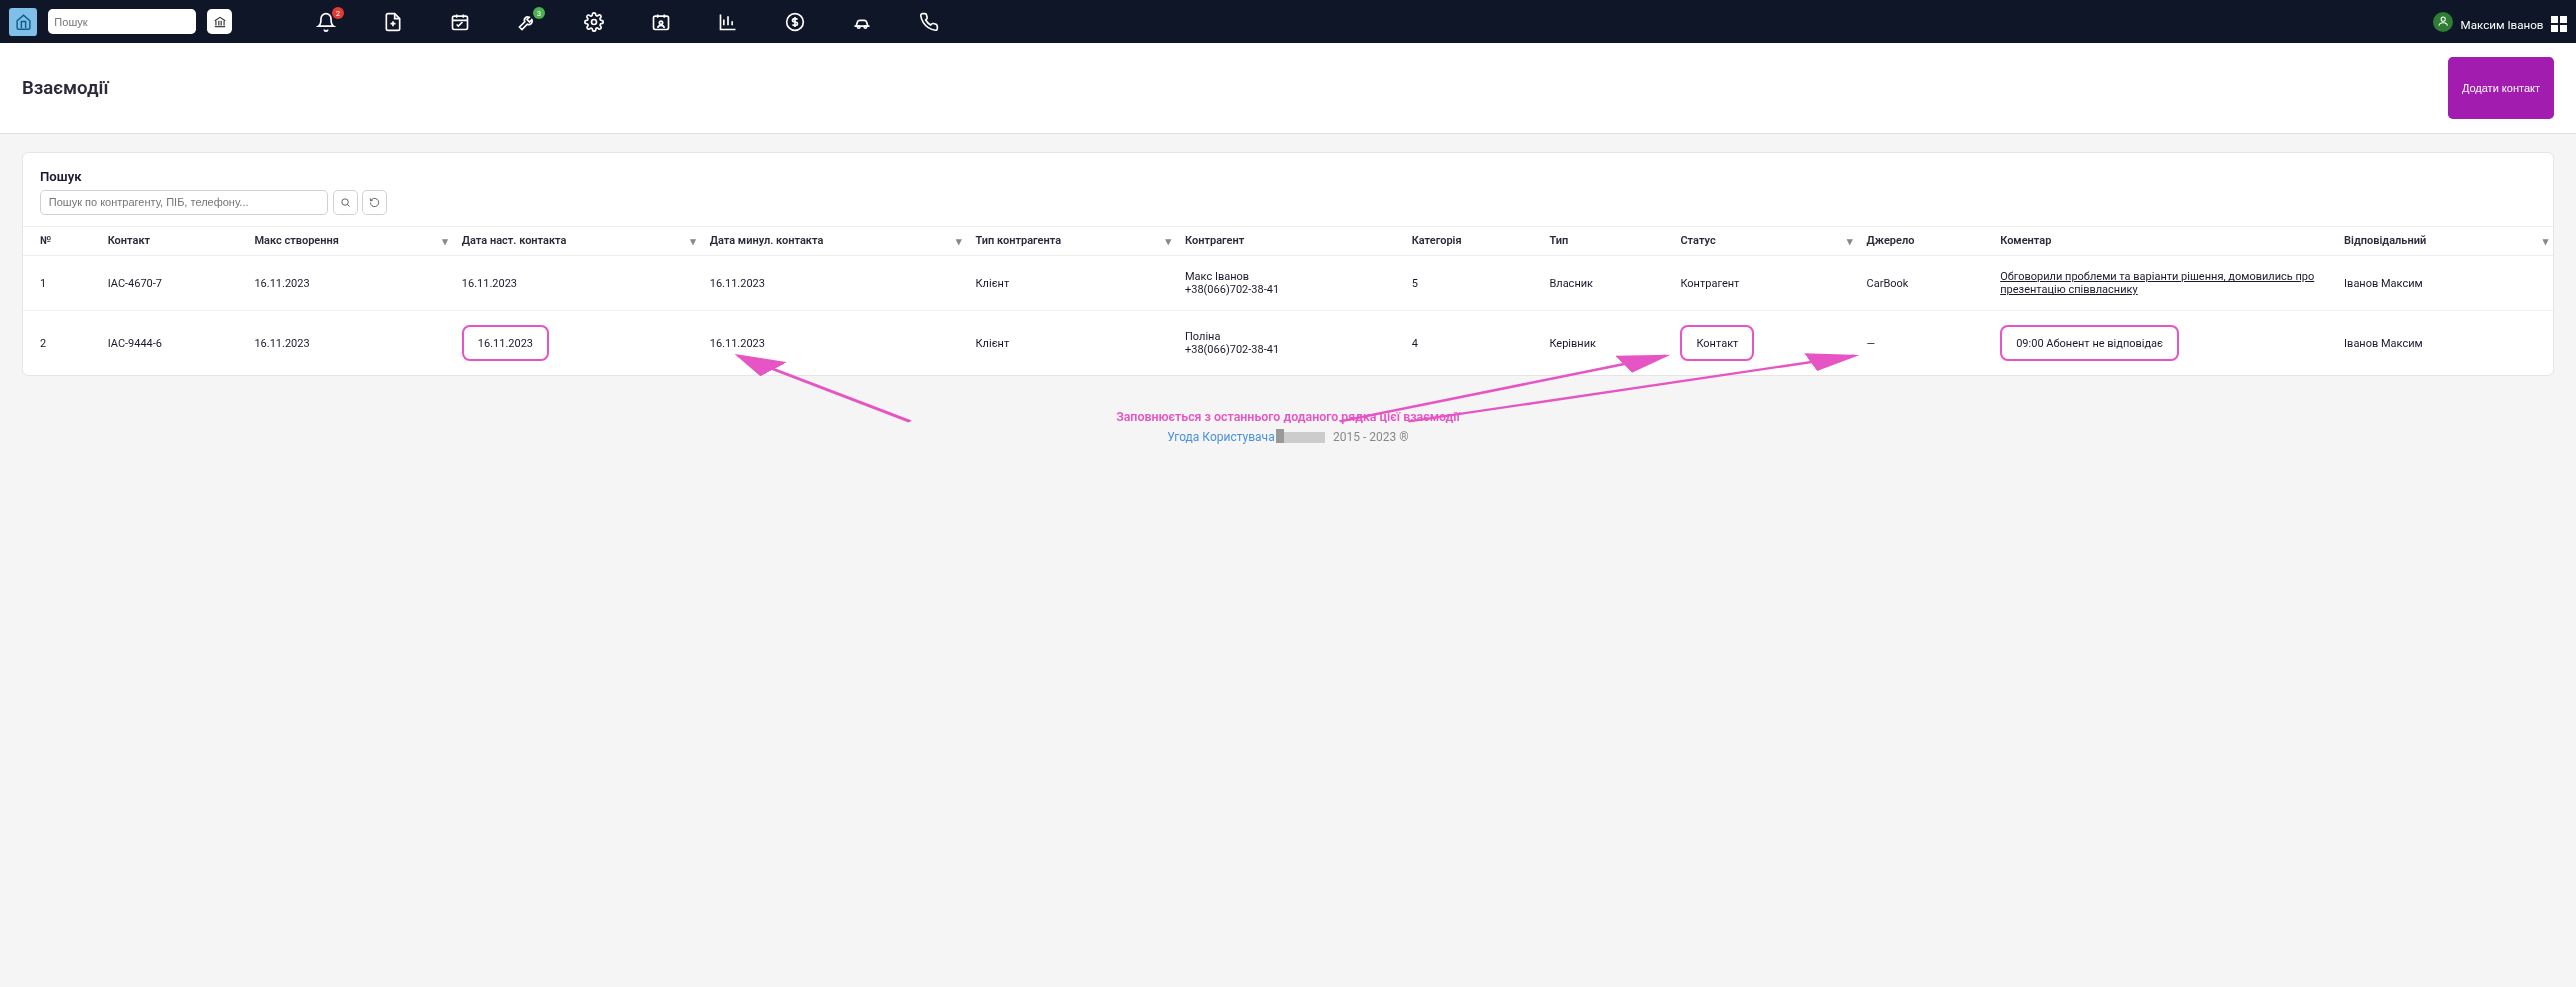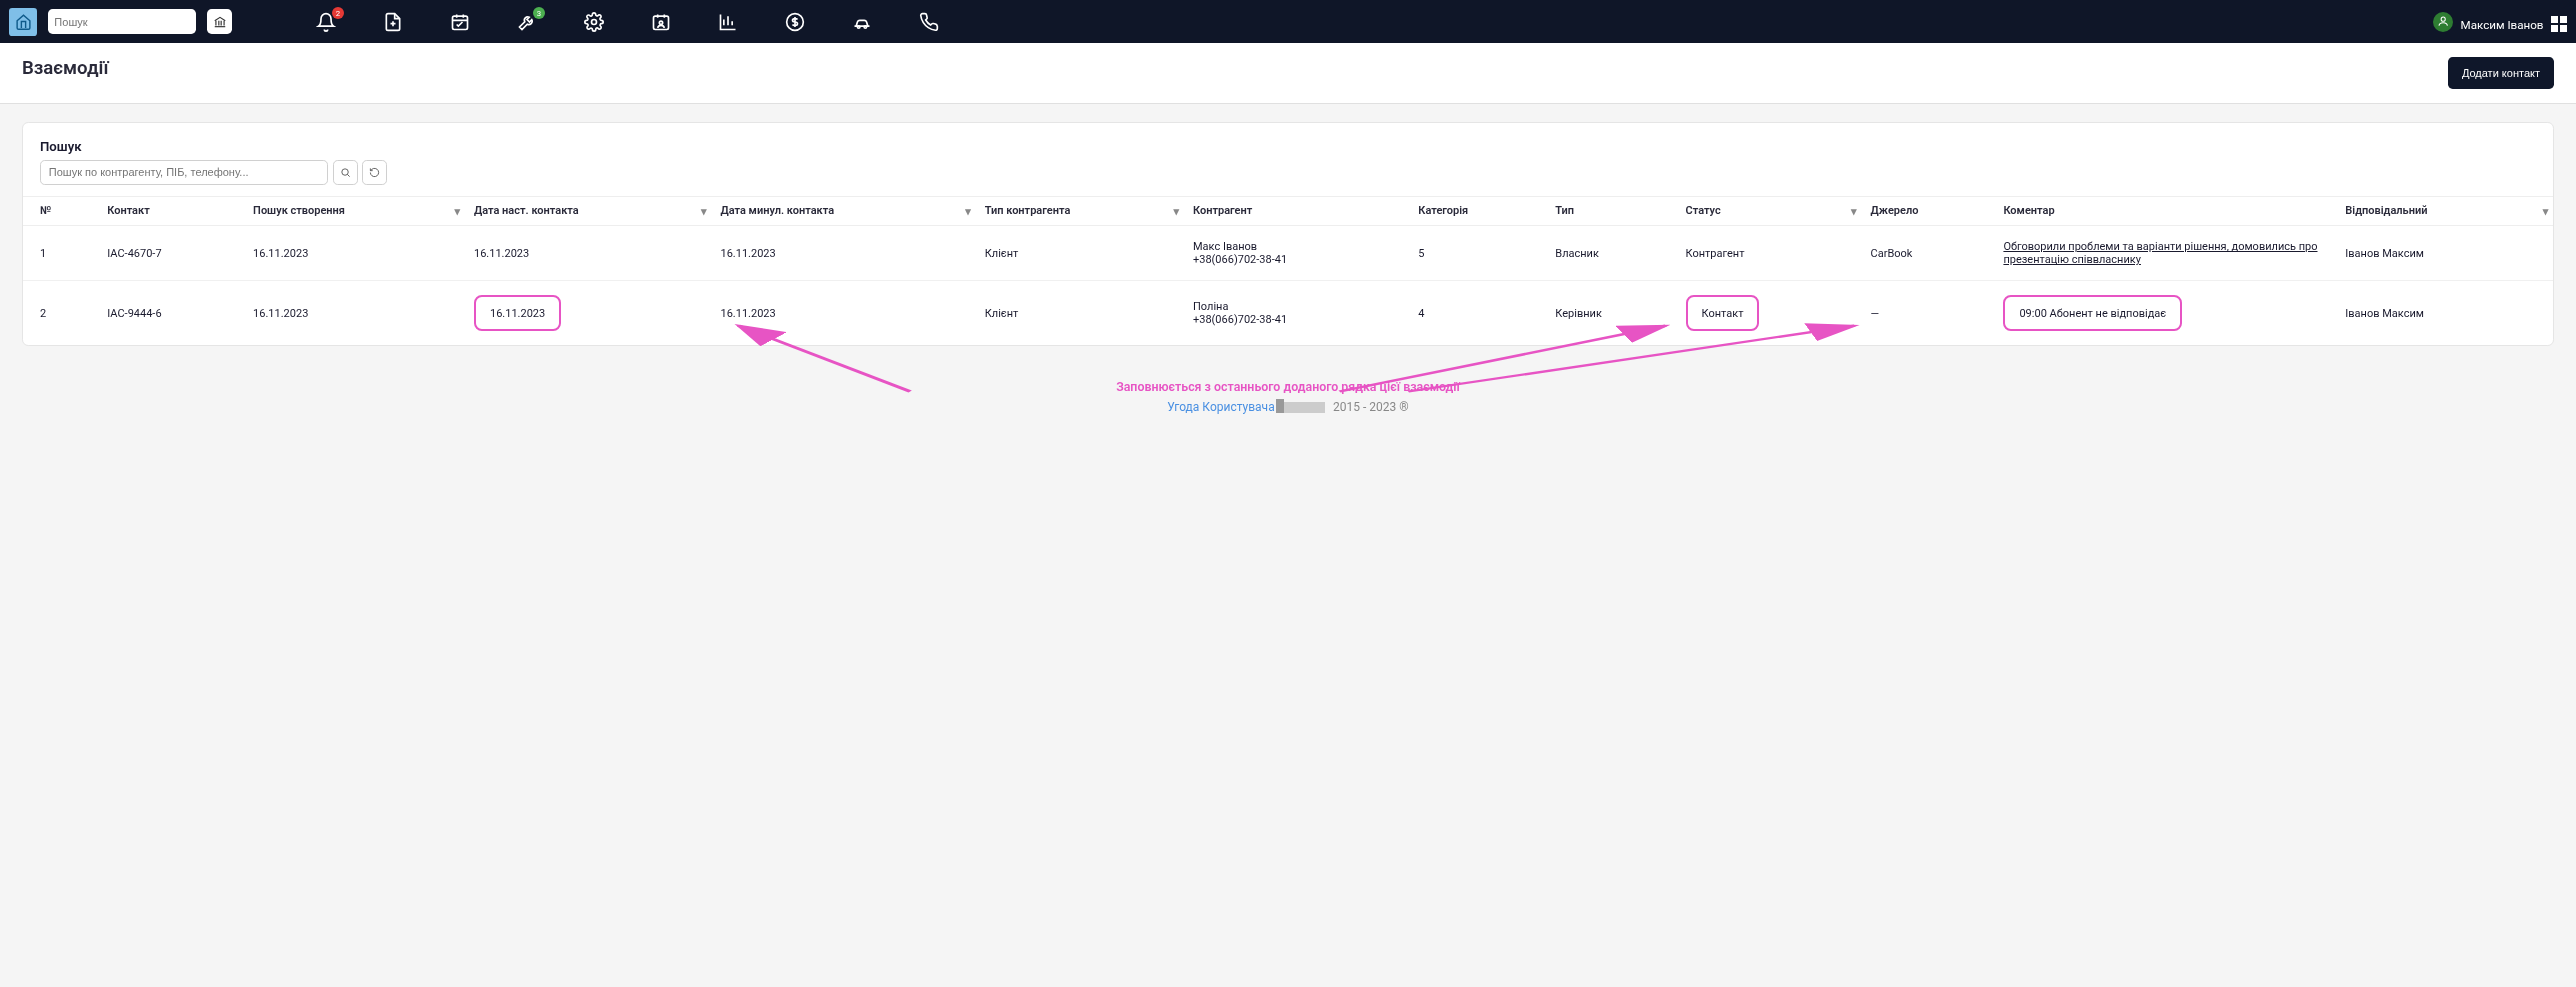--- a/index.html
+++ b/index.html
@@ -57,26 +57,26 @@
     display: flex; align-items: center; justify-content: center;
   }
   .apps-icon { display: grid; grid-template-columns: 1fr 1fr; gap: 2.3px; width: 15.5px; height: 15.5px; cursor:pointer;}
   .apps-icon div { background: #fff; }
 
   
   .page-header {
     background: #fff;
     border-bottom: 0.8px solid #e0e0e0;
     padding: 14px 22px;
-    display: flex; align-items: flex-start; justify-content: space-between;
+    display: flex; align-items: center; justify-content: space-between;
   }
   .page-title { font-size: 18.6px; font-weight: 600; color: #2a2a3a; }
   .add-btn {
-    background: #0f172a; color: #fff; border: none; border-radius: 4.7px;
-    padding: 10px 14px; font-size: 11px; cursor: pointer;
+    background: #a21caf; color: #fff; border: none; border-radius: 4.7px;
+    padding: 25px 14px; font-size: 11px; cursor: pointer;
   }
 
   
   .annotation-top {
     text-align: center; color: #e754c4; font-weight: 600; font-size: 12.4px;
     margin: 17px 0 0 0;
   }
   .annotation-bottom {
     text-align: center; color: #e754c4; font-weight: 600; font-size: 12.4px;
     margin-top: 33px;
@@ -281,21 +281,21 @@
           </svg>
       </button>
     </div>
   </div>
 
   <table>
     <thead>
       <tr>
         <th style="padding-left:17px;">№</th>
         <th>Контакт</th>
-        <th><span>Пошук створення</span><span class="filter-icon">▾</span></th>
+        <th><span>Макс створення</span><span class="filter-icon">▾</span></th>
         <th><span>Дата наст. контакта</span><span class="filter-icon">▾</span></th>
         <th><span>Дата минул. контакта</span><span class="filter-icon">▾</span></th>
         <th><span>Тип контрагента</span><span class="filter-icon">▾</span></th>
         <th>Контрагент</th>
         <th>Категорія</th>
         <th>Тип</th>
         <th><span>Статус</span><span class="filter-icon">▾</span></th>
         <th>Джерело</th>
         <th>Коментар</th>
         <th style="padding-right:17px;"><span>Відповідальний</span><span class="filter-icon">▾</span></th>

